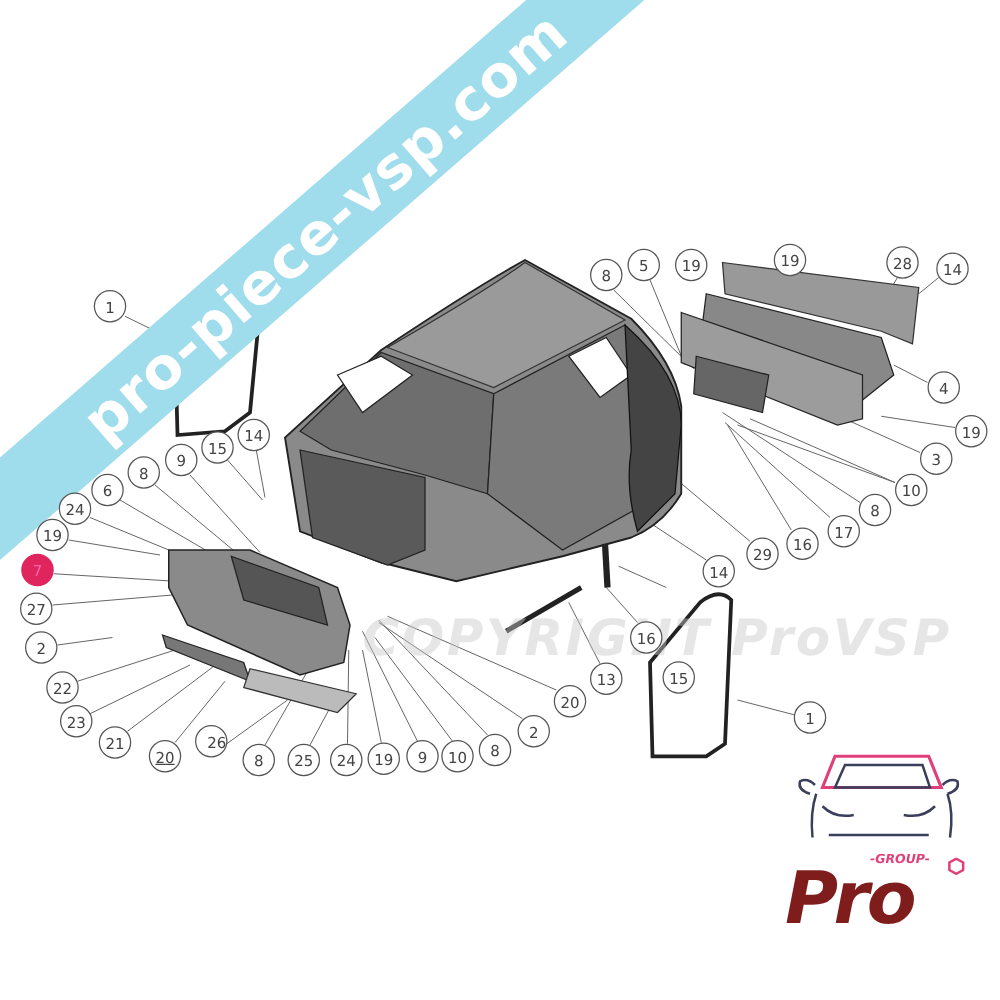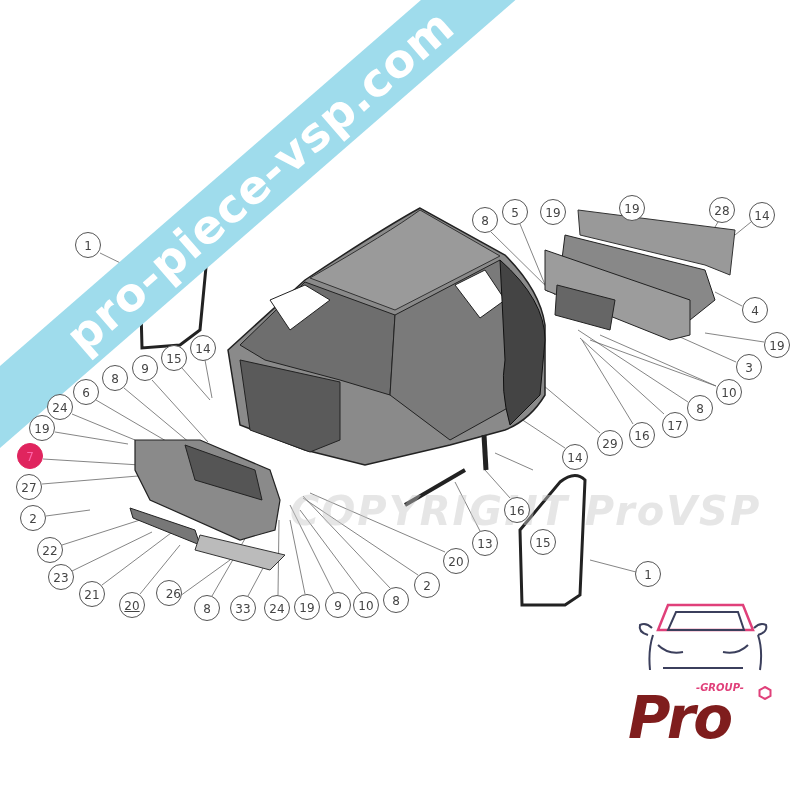--- a/index.html
+++ b/index.html
@@ -130,21 +130,21 @@
       <div class="callout" style="left: 42px; top: 428px;">19</div>
       <div class="callout hl" style="left: 30px; top: 456px;">7</div>
       <div class="callout" style="left: 29px; top: 487px;">27</div>
       <div class="callout" style="left: 33px; top: 518px;">2</div>
       <div class="callout" style="left: 50px; top: 550px;">22</div>
       <div class="callout" style="left: 61px; top: 577px;">23</div>
       <div class="callout" style="left: 92px; top: 594px;">21</div>
       <div class="callout" style="left: 132px; top: 605px; text-decoration: underline;">20</div>
       <div class="callout" style="left: 169px; top: 593px; text-align: right;">26</div>
       <div class="callout" style="left: 207px; top: 608px;">8</div>
-      <div class="callout" style="left: 243px; top: 608px;">33</div>
+      <div class="callout" style="left: 243px; top: 608px;">25</div>
       <div class="callout" style="left: 277px; top: 608px;">24</div>
       <div class="callout" style="left: 307px; top: 607px;">19</div>
       <div class="callout" style="left: 338px; top: 605px;">9</div>
       <div class="callout" style="left: 366px; top: 605px;">10</div>
       <div class="callout" style="left: 396px; top: 600px;">8</div>
       <div class="callout" style="left: 427px; top: 585px;">2</div>
       <div class="callout" style="left: 456px; top: 561px;">20</div>
       <div class="callout" style="left: 485px; top: 543px;">13</div>
       <div class="callout" style="left: 517px; top: 510px;">16</div>
       <div class="callout" style="left: 543px; top: 481px; margin-top: 48px;">15</div>

